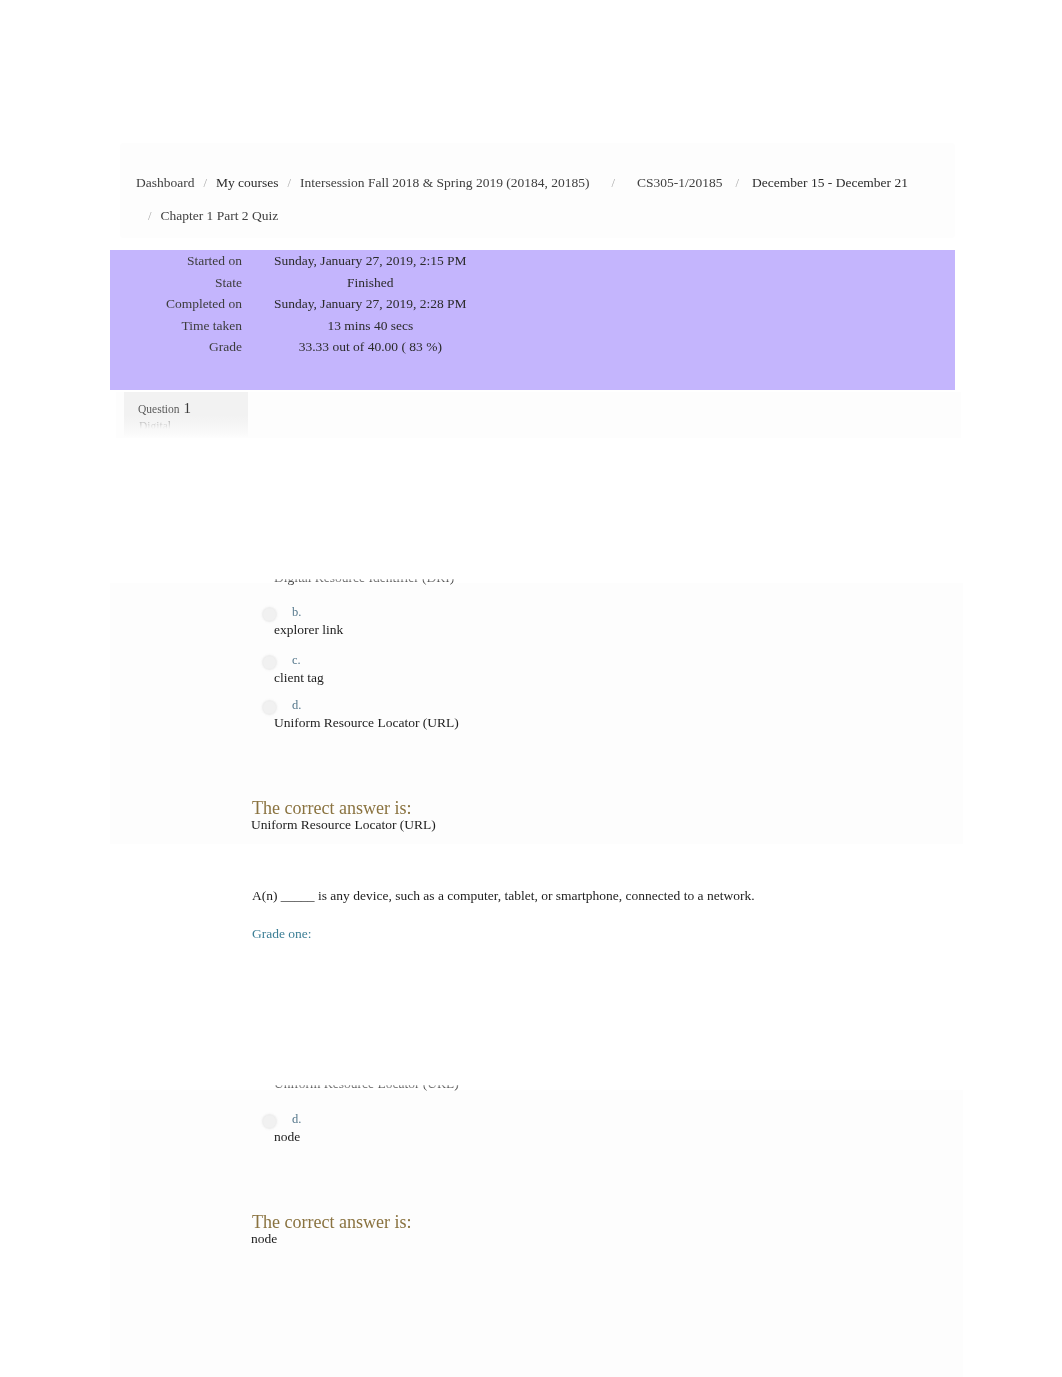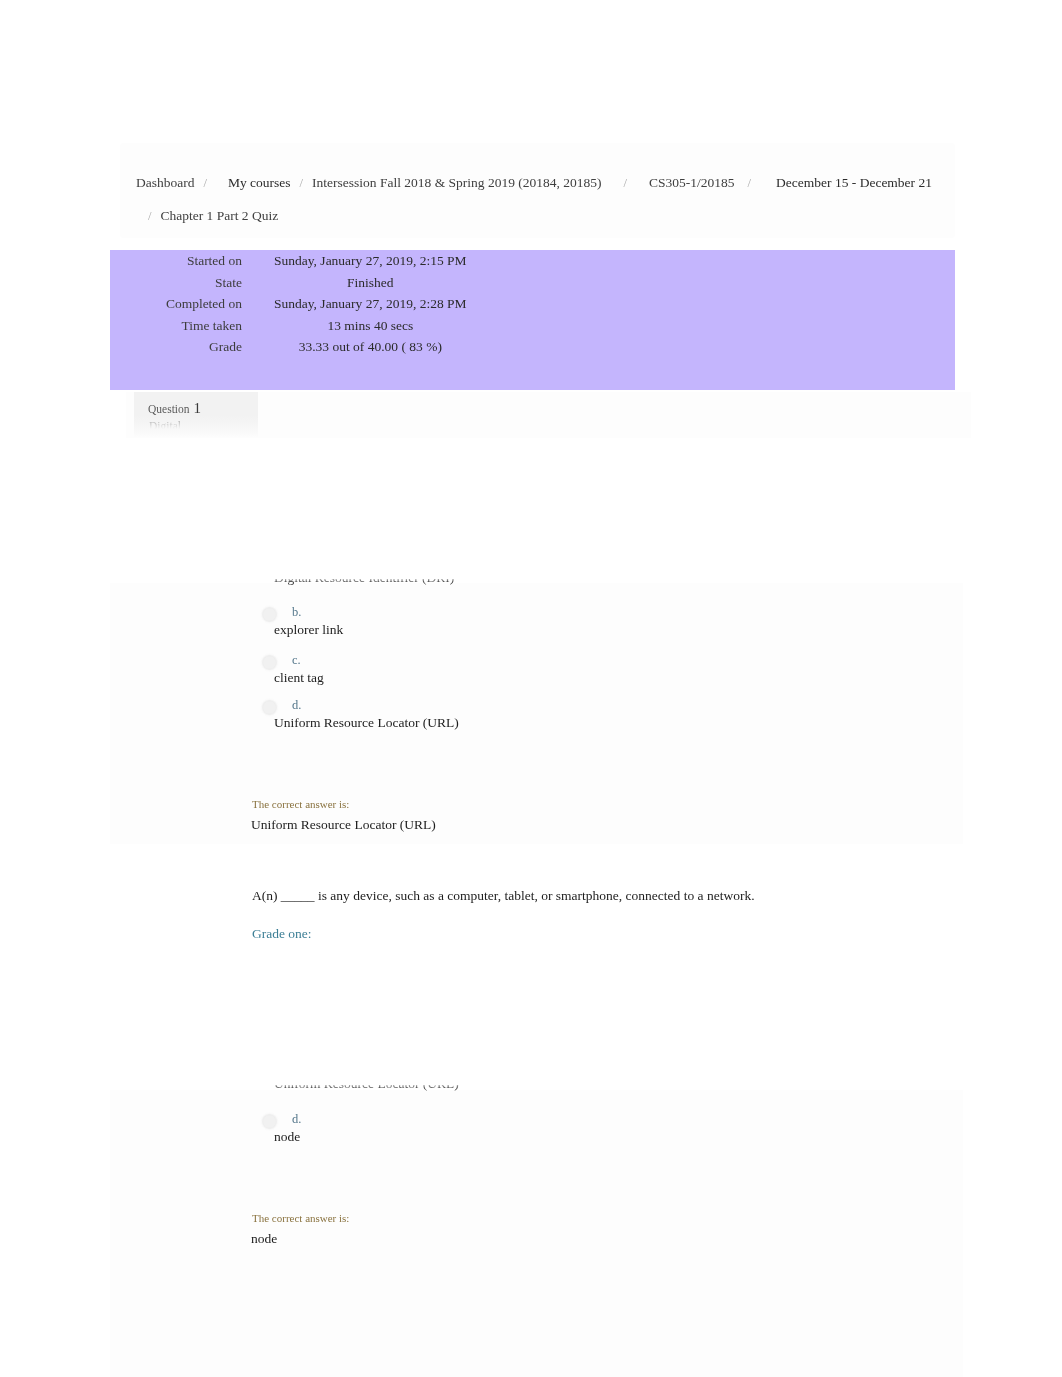--- a/index.html
+++ b/index.html
@@ -45,21 +45,21 @@
     color: #2f2f2f;
   }
   .crumb-line { white-space: nowrap; }
   .crumb-line2 { margin-left: 12px; margin-top: 13px; }
   .crumb-link {
     color: #404040;
     text-decoration: none;
     cursor: pointer;
     text-align: center;
   }
-  .crumb-plain { color: #2b2b2b; margin-left: 12px; }
+  .crumb-plain { color: #2b2b2b; }
   .crumb-sep {
     color: #a9a9a9;
     margin: 0 9px;
     font-size: 12.5px;
   }
 
   
   .meta-card {
     position: absolute;
     left: 0px;
@@ -92,21 +92,21 @@
     color: #2b2b2b;
     white-space: nowrap;
     text-align: center;
   }
 
   
   .q-block {
     position: absolute;
     background: #fdfdfd;
   }
-  .q-block-1 { left: 16px; top: 392px; width: 845px; height: 46px; }
+  .q-block-1 { left: 6px; top: 392px; width: 845px; height: 46px; }
 
   
   .q-info {
     position: absolute;
     left: 8px;
     top: 0px;
     width: 100px;
     height: 46px;
     background: linear-gradient(to bottom,
         #f2f2f2 0%, #f2f2f2 52%,
@@ -199,21 +199,21 @@
     overflow: hidden;
     -webkit-mask-image: linear-gradient(to top, rgba(0,0,0,1) 0%, rgba(0,0,0,0.85) 60%, rgba(0,0,0,0.35) 100%);
             mask-image: linear-gradient(to top, rgba(0,0,0,1) 0%, rgba(0,0,0,0.85) 60%, rgba(0,0,0,0.35) 100%);
   }
   .opt-clipped span { display: block; margin-top: -9px; }
 
   
   .fb-head {
     position: absolute;
     left: 142px;
-    font-size: 11px;
+    font-size: 18px;
     color: #8a7340;
   }
   .fb-body {
     position: absolute;
     left: 141px;
     font-size: 13.5px;
     color: #1d1d1d;
   }
 
   .select-one {

